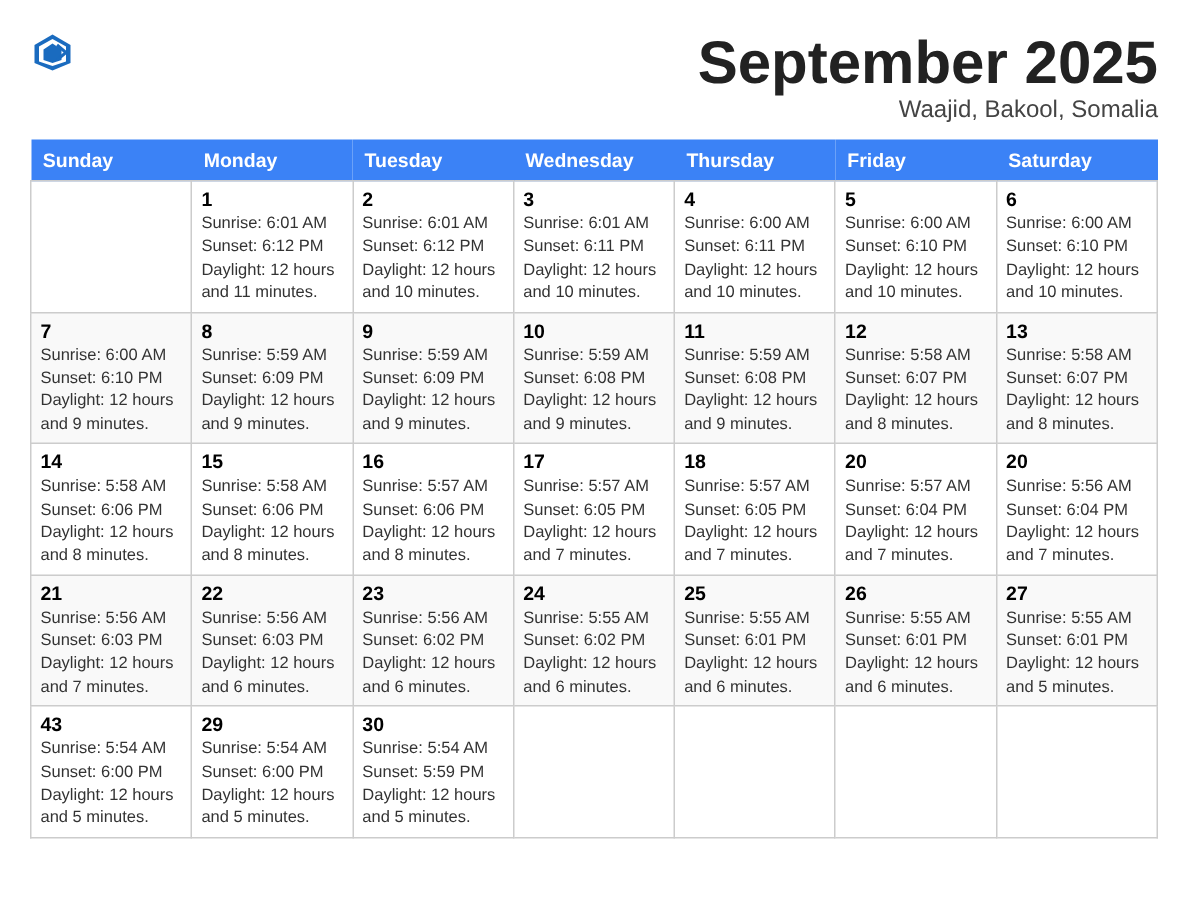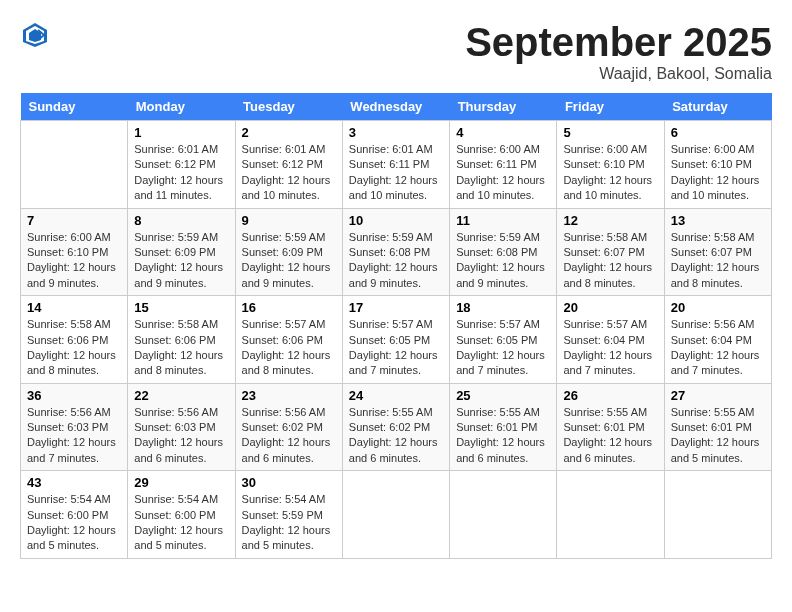--- a/index.html
+++ b/index.html
@@ -200,21 +200,21 @@
           <span class="day-num">20</span>
           <div class="day-info">Sunrise: 5:57 AM<br>Sunset: 6:04 PM<br>Daylight: 12 hours<br>and 7 minutes.</div>
         </td>
         <td>
           <span class="day-num">20</span>
           <div class="day-info">Sunrise: 5:56 AM<br>Sunset: 6:04 PM<br>Daylight: 12 hours<br>and 7 minutes.</div>
         </td>
       </tr>
       <tr>
         <td>
-          <span class="day-num">36</span>
+          <span class="day-num">21</span>
           <div class="day-info">Sunrise: 5:56 AM<br>Sunset: 6:03 PM<br>Daylight: 12 hours<br>and 7 minutes.</div>
         </td>
         <td>
           <span class="day-num">22</span>
           <div class="day-info">Sunrise: 5:56 AM<br>Sunset: 6:03 PM<br>Daylight: 12 hours<br>and 6 minutes.</div>
         </td>
         <td>
           <span class="day-num">23</span>
           <div class="day-info">Sunrise: 5:56 AM<br>Sunset: 6:02 PM<br>Daylight: 12 hours<br>and 6 minutes.</div>
         </td>

